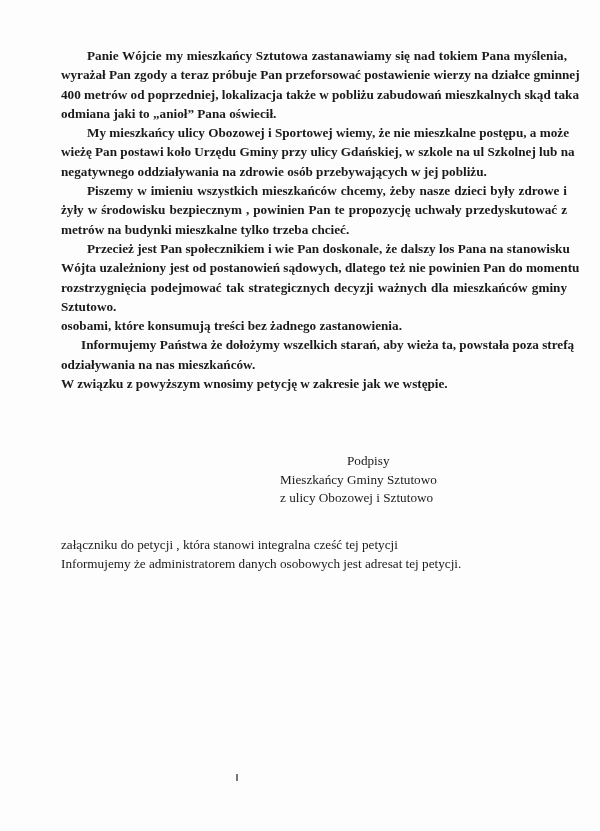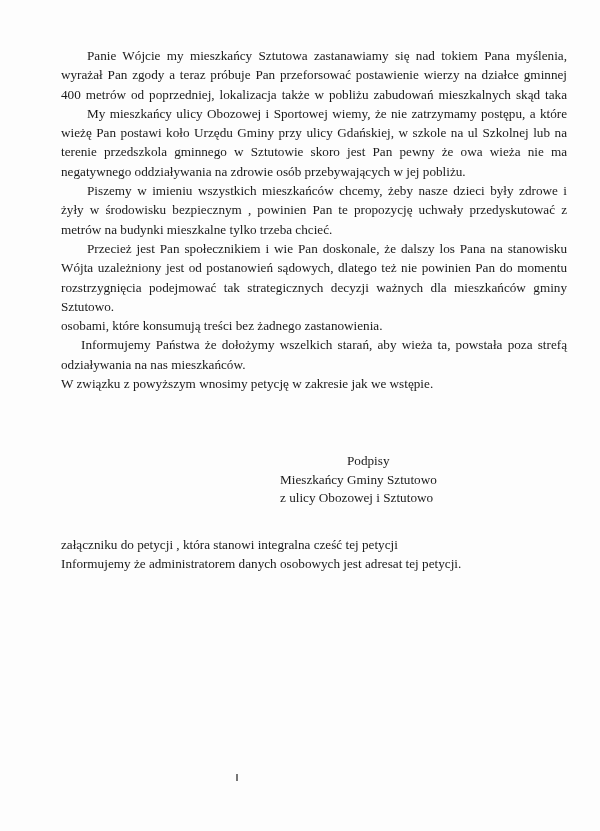--- a/index.html
+++ b/index.html
@@ -4,21 +4,21 @@
 <style>
   html, body { margin: 0; padding: 0; background: #ffffff; }
   body { width: 600px; height: 831px; position: relative; overflow: hidden; }
   .page {
     position: absolute; left: 0; top: 0; width: 600px; height: 831px;
     background: #fdfdfd;
     font-family: "Liberation Serif", serif;
     font-size: 13.2px; color: #1a1a1a;
   }
   .body-text {
-    position: absolute; left: 61px; top: 46px; width: 506px;
+    position: absolute; left: 61px; top: 46px; width: 506px; font-weight: bold;
   }
   .line {
     display: block; height: 19.3px; line-height: 19.3px; white-space: nowrap;
   }
   .just { text-align: justify; text-align-last: justify; }
   .indent { padding-left: 26px; }
   .sign {
     position: absolute; left: 280px; top: 452px; width: 220px;
     font-family: "Liberation Serif", serif; font-size: 13.2px;
   }
@@ -36,26 +36,26 @@
 </head>
 <body>
 
 <div class="page">
   <div class="body-text">
 
     <div>
       <span class="line just indent">Panie Wójcie my mieszkańcy Sztutowa zastanawiamy się nad tokiem Pana myślenia,</span>
       <span class="line just">wyrażał Pan zgody a  teraz próbuje Pan przeforsować postawienie wierzy na działce gminnej</span>
       <span class="line just">400 metrów od poprzedniej, lokalizacja także w pobliżu zabudowań mieszkalnych skąd taka</span>
+      <span class="line">odmiana jaki to „anioł”  Pana oświecił.</span>
     </div>
 
     <div>
-      <span class="line just indent">My mieszkańcy ulicy Obozowej i Sportowej wiemy, że nie zatrzymamy postępu, a które</span>
+      <span class="line just indent">My mieszkańcy ulicy Obozowej i Sportowej wiemy, że nie mieszkalne postępu, a może</span>
       <span class="line just">wieżę  Pan postawi koło Urzędu Gminy przy ulicy Gdańskiej, w szkole na ul Szkolnej lub na</span>
-      <span class="line just">terenie przedszkola gminnego w Sztutowie skoro jest Pan pewny że owa wieża nie ma</span>
       <span class="line">negatywnego oddziaływania na zdrowie osób przebywających w jej pobliżu.</span>
     </div>
 
     <div>
       <span class="line just indent">Piszemy w imieniu wszystkich mieszkańców chcemy, żeby nasze dzieci były zdrowe i</span>
       <span class="line just">żyły w środowisku bezpiecznym , powinien Pan te propozycję uchwały przedyskutować z</span>
       <span class="line">metrów na budynki mieszkalne tylko trzeba chcieć.</span>
     </div>
 
     <div>

